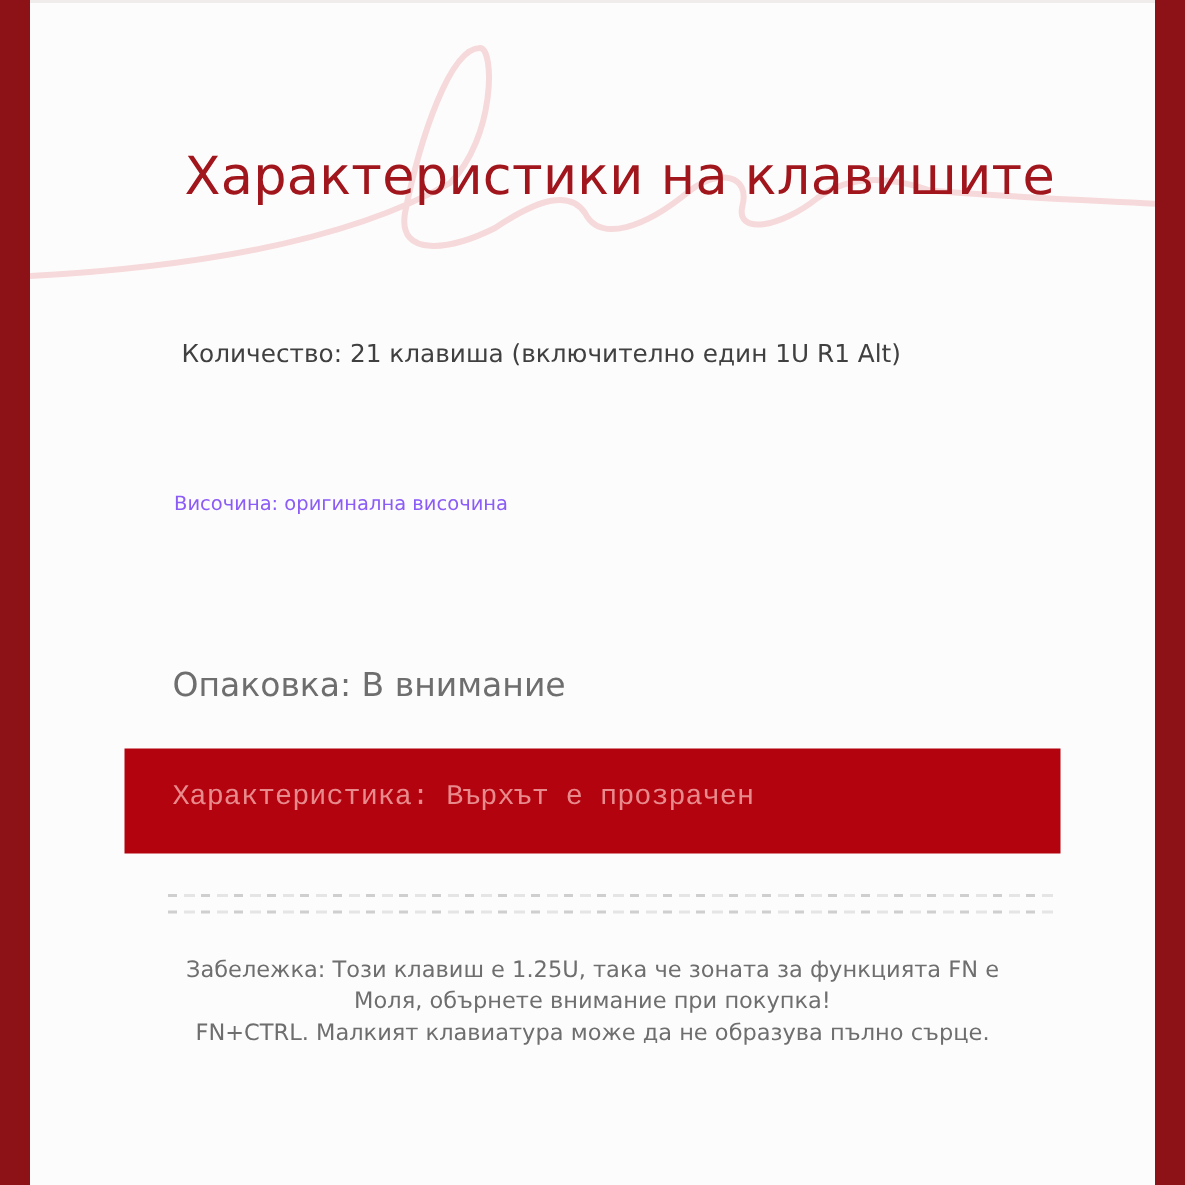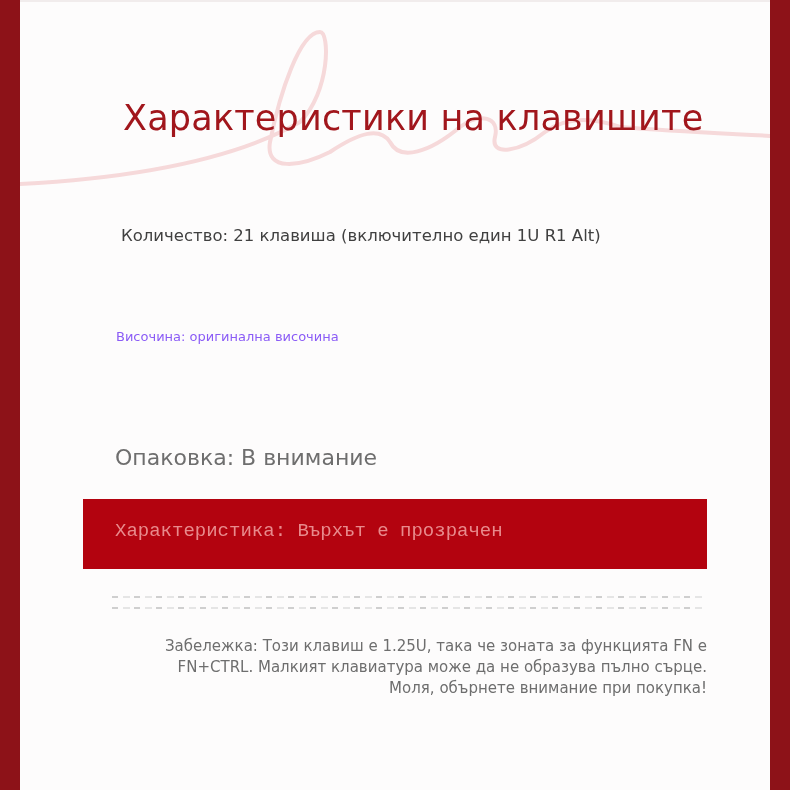--- a/index.html
+++ b/index.html
@@ -13,21 +13,21 @@
     .line2 { position: absolute; left: 96px; top: 301px; font-size: 13px; color: #8b5cf6; white-space: nowrap; margin-top: 26px; }
     .band { position: absolute; left: 63px; width: 624px; background: #b3030f; }
     .band1 { top: 350px; height: 70px; }
     .band2 { top: 497px; height: 70px; }
     .band-text1 { position: absolute; left: 34px; top: 26px; font-size: 11.5px; color: #e88a8c; white-space: nowrap; }
     .band-text2 { position: absolute; left: 32px; top: 21px; font-size: 19px; color: #e88a8c; white-space: nowrap; font-family: Liberation Mono, monospace; }
     .line3 { position: absolute; left: 95px; top: 443px; font-size: 22px; color: #6e6e6e; white-space: nowrap; }
     .garble { position: absolute; left: 92px; top: 594px; width: 594px; height: 26px; }
     .garble span { display: block; height: 2px; margin-bottom: 9px; background: repeating-linear-gradient(90deg, #cfcfcf 0 6px, transparent 6px 11px, #e5e5e5 11px 18px, transparent 18px 22px); }
     .note { position: absolute; left: 63px; top: 634px; width: 624px; text-align: center; font-size: 15px; line-height: 21px; color: #6e6e6e; }
-    .note div { white-space: nowrap; text-align: right; }
+    .note div { white-space: nowrap; }
   </style>
 </head>
 <body>
 
 <div class="frame-left"></div>
 <div class="frame-right"></div>
 
 <div class="page">
   <svg class="deco" viewBox="0 0 790 790">
     <path d="M0 183 C 120 178, 230 160, 300 120 C 330 90, 330 30, 320 30 C 300 30, 280 90, 270 140 C 265 170, 300 165, 330 150 C 360 130, 380 125, 390 140 C 400 160, 430 150, 460 125 C 480 110, 500 115, 495 135 C 490 155, 520 150, 545 130 C 570 112, 600 118, 620 125 C 680 130, 740 132, 790 135" fill="none" stroke="#f6d9da" stroke-width="4" stroke-linecap="round"></path>
@@ -45,16 +45,16 @@
     <div class="band-text2">Характеристика: Върхът е прозрачен</div>
   </div>
 
   <div class="garble">
     <span></span>
     <span></span>
   </div>
 
   <div class="note">
     <div>Забележка: Този клавиш е 1.25U, така че зоната за функцията FN е</div>
+    <div>Моля, обърнете внимание при покупка!</div>
     <div>FN+CTRL. Малкият клавиатура може да не образува пълно сърце.</div>
-    <div>Моля, обърнете внимание при покупка!</div>
   </div>
 </div>
 
 </body></html>

